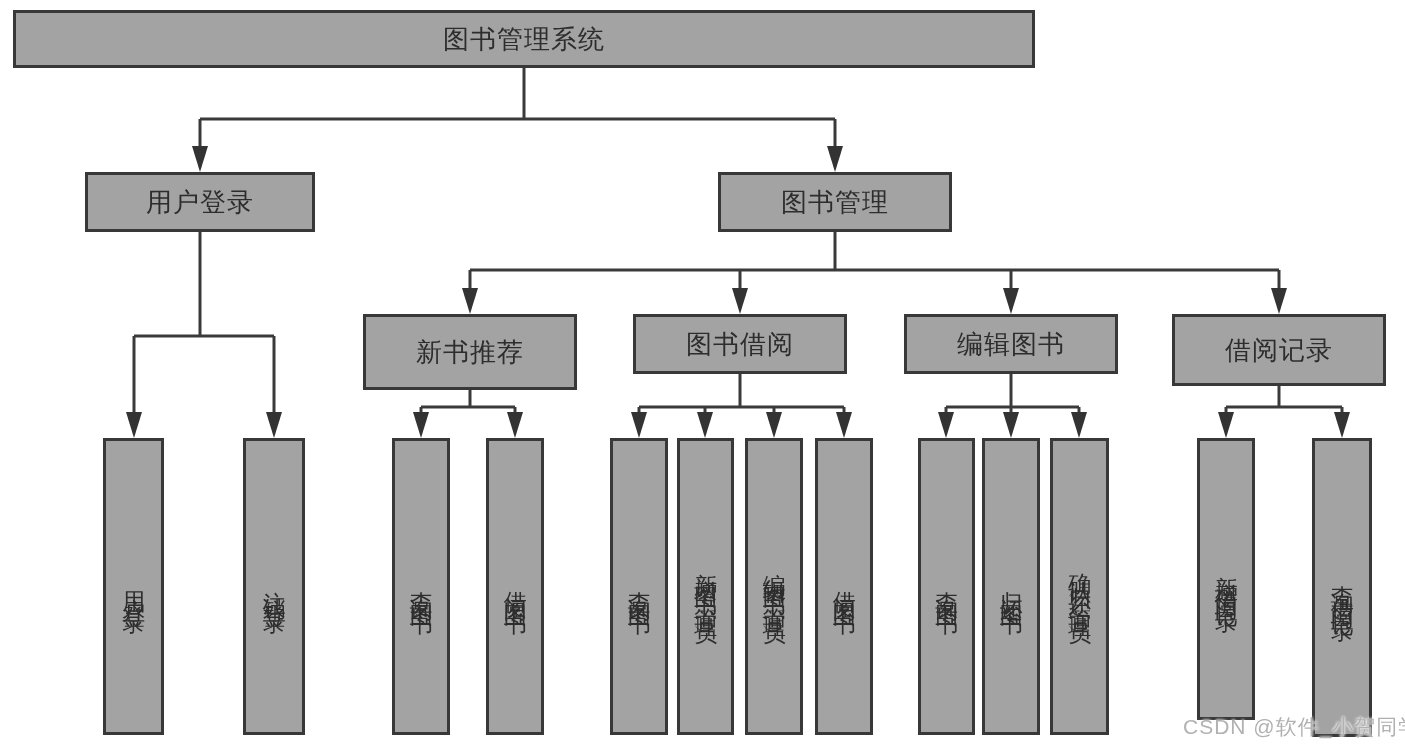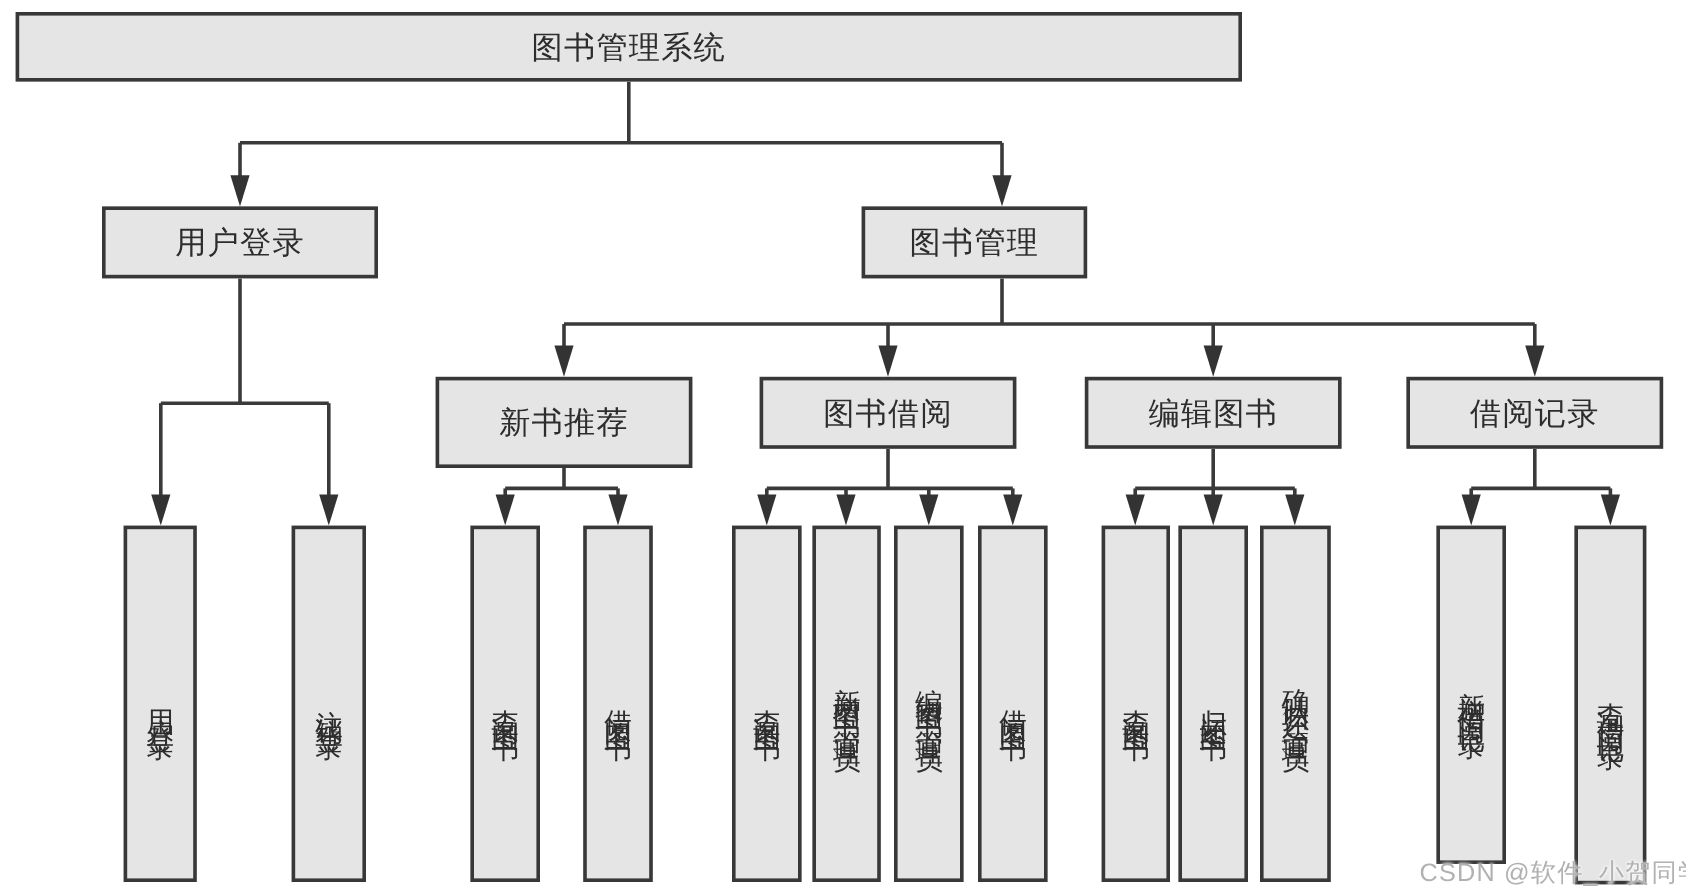--- a/index.html
+++ b/index.html
@@ -9,21 +9,21 @@
     background:#ffffff;
     font-family:"Liberation Sans","DejaVu Sans",sans-serif;
     overflow:hidden;
   }
   .connectors{position:absolute;left:0;top:0;z-index:1;}
   .ln{stroke:#3a3a3a;stroke-width:3;fill:none;}
   .ah{fill:#333333;stroke:none;}
   .node{
     position:absolute;
     box-sizing:border-box;
-    background:#e5e5e5;
+    background:#a3a3a3;
     border:3px solid #383838;
     display:flex;align-items:center;justify-content:center;
     z-index:2;
     color:#2d2d2d;
     font-size:26px;
     letter-spacing:1px;
     text-align:center;
     line-height:1.1;
   }
   .node.vert{font-size:23px;}
@@ -125,34 +125,34 @@
     </g>
   </svg>
 
   <div class="node" style="left:13px;top:10px;width:1022px;height:58px;">
     <span>图书管理系统</span>
   </div>
 
   <div class="node" style="left:85px;top:172px;width:230px;height:60px;">
     <span>用户登录</span>
   </div>
-  <div class="node" style="left:718px;top:172px;width:188px;height:60px;">
+  <div class="node" style="left:718px;top:172px;width:234px;height:60px;">
     <span>图书管理</span>
   </div>
 
   <div class="node" style="left:363px;top:314px;width:214px;height:76px;">
     <span>新书推荐</span>
   </div>
   <div class="node" style="left:633px;top:314px;width:214px;height:60px;align-items:center;">
     <span>图书借阅</span>
   </div>
   <div class="node" style="left:904px;top:314px;width:214px;height:60px;">
     <span>编辑图书</span>
   </div>
-  <div class="node" style="left:1172px;top:314px;width:214px;height:60px;">
+  <div class="node" style="left:1172px;top:314px;width:214px;height:72px;">
     <span>借阅记录</span>
   </div>
 
   <div class="node vert" style="left:103px;top:438px;width:61px;height:297px;">
     <span>用户登录</span>
   </div>
   <div class="node vert" style="left:243px;top:438px;width:62px;height:297px;">
     <span>注销登录</span>
   </div>
 

